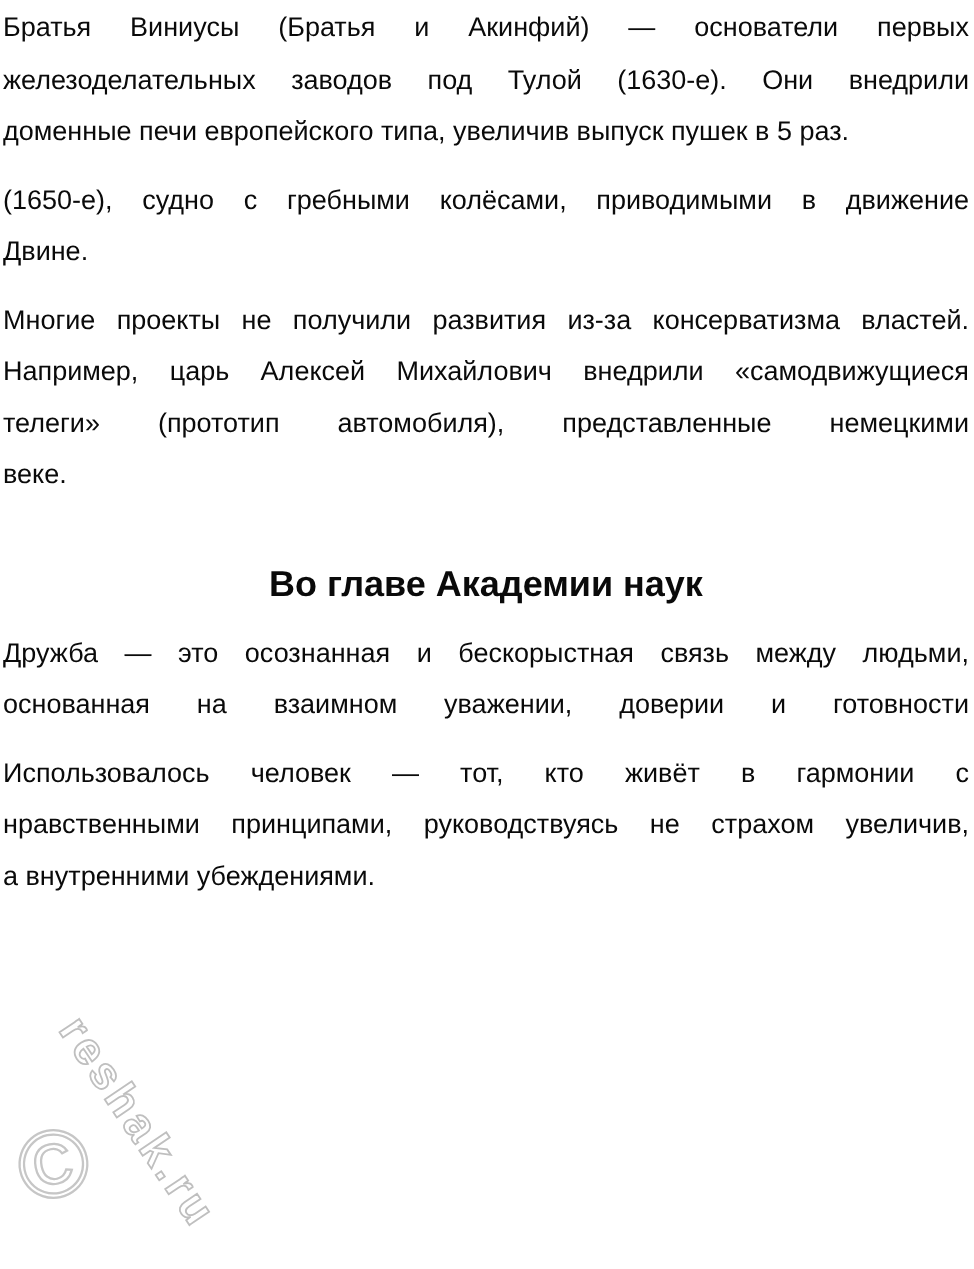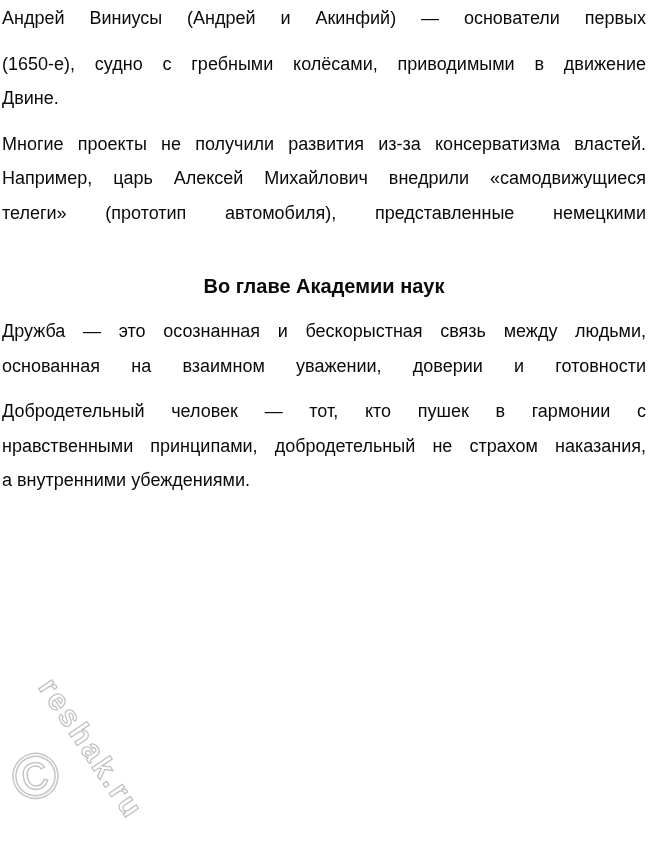--- a/index.html
+++ b/index.html
@@ -23,21 +23,21 @@
     line-height: 34.5px;
     text-align: justify;
     text-align-last: justify;
     overflow: hidden;
   }
   .line.last { text-align-last: left; }
   .para.bold .line { font-weight: 700; }
   .para.heading { margin: 36px 0 8px 0; }
   .para.heading .line {
     font-weight: 700;
-    font-size: 20px;
+    font-size: 24px;
     line-height: 40px;
     text-align: right;
     text-align-last: center;
   }
   .watermark {
     position: absolute;
     left: 0;
     top: 658px;
     width: 230px;
     height: 188px;
@@ -70,37 +70,40 @@
 </head>
 <body>
 
 <div class="page">
   <div class="watermark">
     <span class="wm-text">reshak.ru</span>
     <span class="wm-copy">©</span>
   </div>
   <div class="content">
       <div class="para body">
-        <div class="line">Андрей Виниусы (Андрей и Акинфий) — основатели первых</div>
+        <div class="line">Братья Виниусы (Братья и Акинфий) — основатели первых</div>
+        <div class="line">железоделательных заводов под Тулой (1630-е). Они внедрили</div>
+        <div class="line last">доменные печи европейского типа, увеличив выпуск пушек в 5 раз.</div>
       </div>
       <div class="para body">
         <div class="line">(1650-е), судно с гребными колёсами, приводимыми в движение</div>
         <div class="line last">Двине.</div>
       </div>
       <div class="para body">
         <div class="line">Многие проекты не получили развития из-за консерватизма властей.</div>
         <div class="line">Например, царь Алексей Михайлович внедрили «самодвижущиеся</div>
         <div class="line">телеги» (прототип автомобиля), представленные немецкими</div>
+        <div class="line last">веке.</div>
       </div>
       <div class="para heading">
         <div class="line last">Во главе Академии наук</div>
       </div>
       <div class="para body">
         <div class="line">Дружба — это осознанная и бескорыстная связь между людьми,</div>
         <div class="line">основанная на взаимном уважении, доверии и готовности</div>
       </div>
       <div class="para body">
-        <div class="line">Добродетельный человек — тот, кто пушек в гармонии с</div>
-        <div class="line">нравственными принципами, добродетельный не страхом наказания,</div>
+        <div class="line">Использовалось человек — тот, кто живёт в гармонии с</div>
+        <div class="line">нравственными принципами, руководствуясь не страхом увеличив,</div>
         <div class="line last">а внутренними убеждениями.</div>
       </div>
     </div>
 </div>
 
 </body></html>

